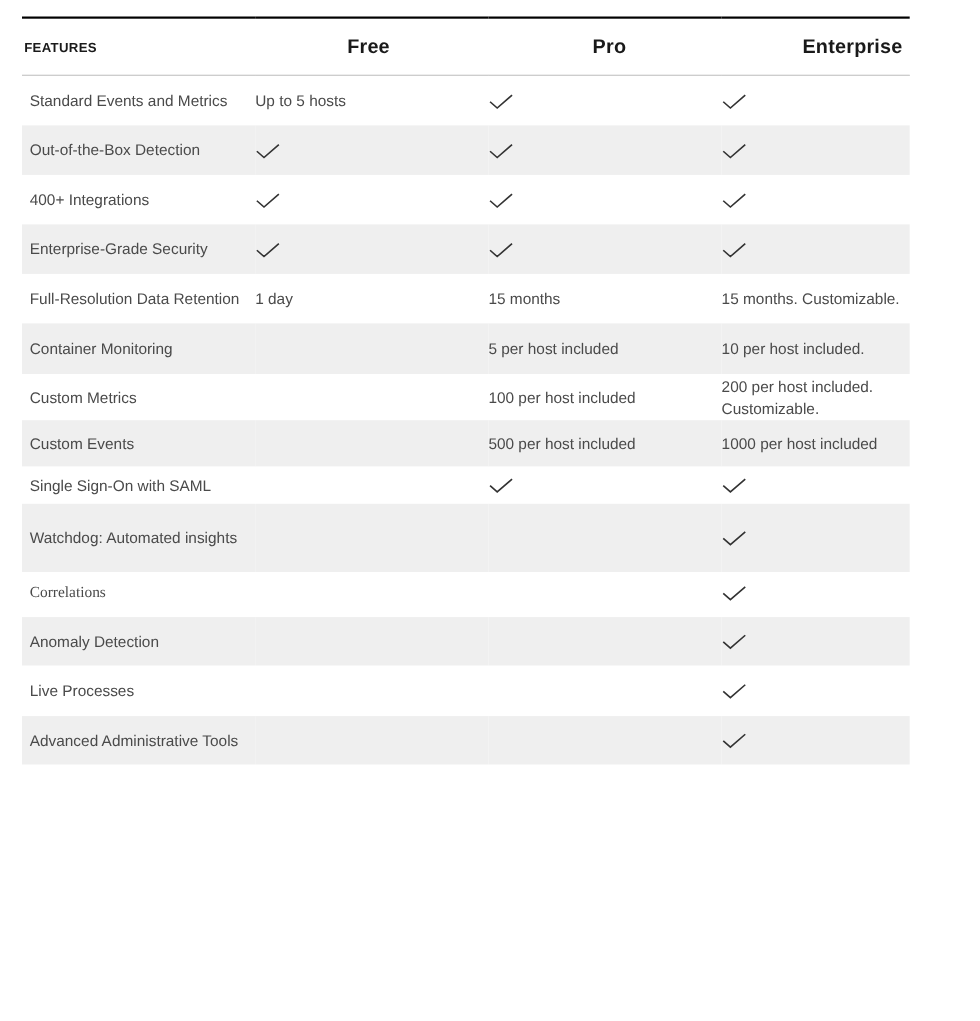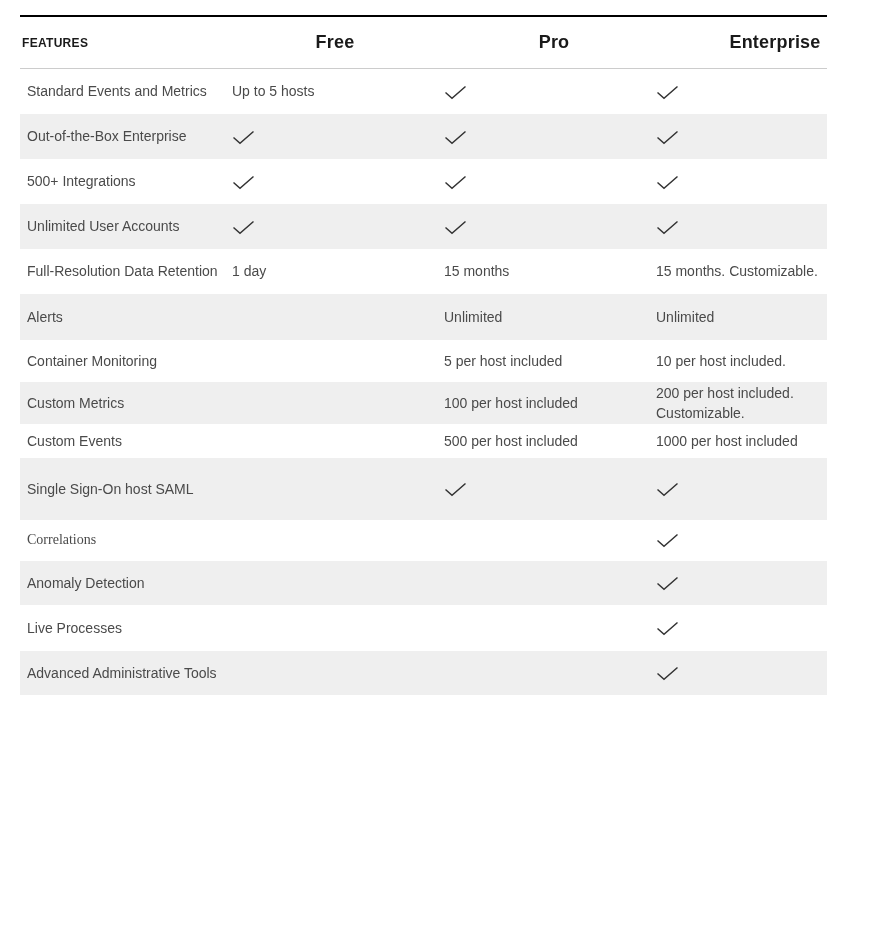--- a/index.html
+++ b/index.html
@@ -110,91 +110,85 @@
   </svg>
 </td>
     <td class="value-cell">
   <svg class="check" width="23" height="15" viewBox="0 0 23 15" aria-hidden="true">
     <path d="M1.5 7.5 L8 13.2 L21.5 1.5" fill="none" stroke="currentColor" stroke-width="1.5" stroke-linecap="butt" stroke-linejoin="miter"></path>
   </svg>
 </td>
   </tr>
 
   <tr>
-    <td class="feature-cell">Out-of-the-Box Enterprise</td>
-    <td class="value-cell">
-  <svg class="check" width="23" height="15" viewBox="0 0 23 15" aria-hidden="true">
-    <path d="M1.5 7.5 L8 13.2 L21.5 1.5" fill="none" stroke="currentColor" stroke-width="1.5" stroke-linecap="butt" stroke-linejoin="miter"></path>
-  </svg>
-</td>
-    <td class="value-cell">
-  <svg class="check" width="23" height="15" viewBox="0 0 23 15" aria-hidden="true">
-    <path d="M1.5 7.5 L8 13.2 L21.5 1.5" fill="none" stroke="currentColor" stroke-width="1.5" stroke-linecap="butt" stroke-linejoin="miter"></path>
-  </svg>
-</td>
-    <td class="value-cell">
-  <svg class="check" width="23" height="15" viewBox="0 0 23 15" aria-hidden="true">
-    <path d="M1.5 7.5 L8 13.2 L21.5 1.5" fill="none" stroke="currentColor" stroke-width="1.5" stroke-linecap="butt" stroke-linejoin="miter"></path>
-  </svg>
-</td>
-  </tr>
-
-  <tr>
-    <td class="feature-cell">500+ Integrations</td>
-    <td class="value-cell">
-  <svg class="check" width="23" height="15" viewBox="0 0 23 15" aria-hidden="true">
-    <path d="M1.5 7.5 L8 13.2 L21.5 1.5" fill="none" stroke="currentColor" stroke-width="1.5" stroke-linecap="butt" stroke-linejoin="miter"></path>
-  </svg>
-</td>
-    <td class="value-cell">
-  <svg class="check" width="23" height="15" viewBox="0 0 23 15" aria-hidden="true">
-    <path d="M1.5 7.5 L8 13.2 L21.5 1.5" fill="none" stroke="currentColor" stroke-width="1.5" stroke-linecap="butt" stroke-linejoin="miter"></path>
-  </svg>
-</td>
-    <td class="value-cell">
-  <svg class="check" width="23" height="15" viewBox="0 0 23 15" aria-hidden="true">
-    <path d="M1.5 7.5 L8 13.2 L21.5 1.5" fill="none" stroke="currentColor" stroke-width="1.5" stroke-linecap="butt" stroke-linejoin="miter"></path>
-  </svg>
-</td>
-  </tr>
-
-
-
-  <tr>
-    <td class="feature-cell">Unlimited User Accounts</td>
-    <td class="value-cell">
-  <svg class="check" width="23" height="15" viewBox="0 0 23 15" aria-hidden="true">
-    <path d="M1.5 7.5 L8 13.2 L21.5 1.5" fill="none" stroke="currentColor" stroke-width="1.5" stroke-linecap="butt" stroke-linejoin="miter"></path>
-  </svg>
-</td>
-    <td class="value-cell">
-  <svg class="check" width="23" height="15" viewBox="0 0 23 15" aria-hidden="true">
-    <path d="M1.5 7.5 L8 13.2 L21.5 1.5" fill="none" stroke="currentColor" stroke-width="1.5" stroke-linecap="butt" stroke-linejoin="miter"></path>
-  </svg>
-</td>
-    <td class="value-cell">
-  <svg class="check" width="23" height="15" viewBox="0 0 23 15" aria-hidden="true">
-    <path d="M1.5 7.5 L8 13.2 L21.5 1.5" fill="none" stroke="currentColor" stroke-width="1.5" stroke-linecap="butt" stroke-linejoin="miter"></path>
-  </svg>
-</td>
-  </tr>
+    <td class="feature-cell">Out-of-the-Box Detection</td>
+    <td class="value-cell">
+  <svg class="check" width="23" height="15" viewBox="0 0 23 15" aria-hidden="true">
+    <path d="M1.5 7.5 L8 13.2 L21.5 1.5" fill="none" stroke="currentColor" stroke-width="1.5" stroke-linecap="butt" stroke-linejoin="miter"></path>
+  </svg>
+</td>
+    <td class="value-cell">
+  <svg class="check" width="23" height="15" viewBox="0 0 23 15" aria-hidden="true">
+    <path d="M1.5 7.5 L8 13.2 L21.5 1.5" fill="none" stroke="currentColor" stroke-width="1.5" stroke-linecap="butt" stroke-linejoin="miter"></path>
+  </svg>
+</td>
+    <td class="value-cell">
+  <svg class="check" width="23" height="15" viewBox="0 0 23 15" aria-hidden="true">
+    <path d="M1.5 7.5 L8 13.2 L21.5 1.5" fill="none" stroke="currentColor" stroke-width="1.5" stroke-linecap="butt" stroke-linejoin="miter"></path>
+  </svg>
+</td>
+  </tr>
+
+  <tr>
+    <td class="feature-cell">400+ Integrations</td>
+    <td class="value-cell">
+  <svg class="check" width="23" height="15" viewBox="0 0 23 15" aria-hidden="true">
+    <path d="M1.5 7.5 L8 13.2 L21.5 1.5" fill="none" stroke="currentColor" stroke-width="1.5" stroke-linecap="butt" stroke-linejoin="miter"></path>
+  </svg>
+</td>
+    <td class="value-cell">
+  <svg class="check" width="23" height="15" viewBox="0 0 23 15" aria-hidden="true">
+    <path d="M1.5 7.5 L8 13.2 L21.5 1.5" fill="none" stroke="currentColor" stroke-width="1.5" stroke-linecap="butt" stroke-linejoin="miter"></path>
+  </svg>
+</td>
+    <td class="value-cell">
+  <svg class="check" width="23" height="15" viewBox="0 0 23 15" aria-hidden="true">
+    <path d="M1.5 7.5 L8 13.2 L21.5 1.5" fill="none" stroke="currentColor" stroke-width="1.5" stroke-linecap="butt" stroke-linejoin="miter"></path>
+  </svg>
+</td>
+  </tr>
+
+
+  <tr>
+    <td class="feature-cell">Enterprise-Grade Security</td>
+    <td class="value-cell">
+  <svg class="check" width="23" height="15" viewBox="0 0 23 15" aria-hidden="true">
+    <path d="M1.5 7.5 L8 13.2 L21.5 1.5" fill="none" stroke="currentColor" stroke-width="1.5" stroke-linecap="butt" stroke-linejoin="miter"></path>
+  </svg>
+</td>
+    <td class="value-cell">
+  <svg class="check" width="23" height="15" viewBox="0 0 23 15" aria-hidden="true">
+    <path d="M1.5 7.5 L8 13.2 L21.5 1.5" fill="none" stroke="currentColor" stroke-width="1.5" stroke-linecap="butt" stroke-linejoin="miter"></path>
+  </svg>
+</td>
+    <td class="value-cell">
+  <svg class="check" width="23" height="15" viewBox="0 0 23 15" aria-hidden="true">
+    <path d="M1.5 7.5 L8 13.2 L21.5 1.5" fill="none" stroke="currentColor" stroke-width="1.5" stroke-linecap="butt" stroke-linejoin="miter"></path>
+  </svg>
+</td>
+  </tr>
+
 
   <tr>
     <td class="feature-cell">Full-Resolution Data Retention</td>
     <td class="value-cell">1 day</td>
     <td class="value-cell">15 months</td>
     <td class="value-cell">15 months. Customizable.</td>
   </tr>
 
-  <tr>
-    <td class="feature-cell">Alerts</td>
-    <td class="value-cell"></td>
-    <td class="value-cell">Unlimited</td>
-    <td class="value-cell">Unlimited</td>
-  </tr>
 
   <tr>
     <td class="feature-cell">Container Monitoring</td>
     <td class="value-cell"></td>
     <td class="value-cell">5 per host included</td>
     <td class="value-cell">10 per host included.</td>
   </tr>
 
   <tr>
     <td class="feature-cell">Custom Metrics</td>
@@ -204,35 +198,45 @@
   </tr>
 
   <tr>
     <td class="feature-cell">Custom Events</td>
     <td class="value-cell"></td>
     <td class="value-cell">500 per host included</td>
     <td class="value-cell">1000 per host included</td>
   </tr>
 
   <tr>
-    <td class="feature-cell">Single Sign-On host SAML</td>
-    <td class="value-cell"></td>
-    <td class="value-cell">
-  <svg class="check" width="23" height="15" viewBox="0 0 23 15" aria-hidden="true">
-    <path d="M1.5 7.5 L8 13.2 L21.5 1.5" fill="none" stroke="currentColor" stroke-width="1.5" stroke-linecap="butt" stroke-linejoin="miter"></path>
-  </svg>
-</td>
-    <td class="value-cell">
-  <svg class="check" width="23" height="15" viewBox="0 0 23 15" aria-hidden="true">
-    <path d="M1.5 7.5 L8 13.2 L21.5 1.5" fill="none" stroke="currentColor" stroke-width="1.5" stroke-linecap="butt" stroke-linejoin="miter"></path>
-  </svg>
-</td>
-  </tr>
-
-
+    <td class="feature-cell">Single Sign-On with SAML</td>
+    <td class="value-cell"></td>
+    <td class="value-cell">
+  <svg class="check" width="23" height="15" viewBox="0 0 23 15" aria-hidden="true">
+    <path d="M1.5 7.5 L8 13.2 L21.5 1.5" fill="none" stroke="currentColor" stroke-width="1.5" stroke-linecap="butt" stroke-linejoin="miter"></path>
+  </svg>
+</td>
+    <td class="value-cell">
+  <svg class="check" width="23" height="15" viewBox="0 0 23 15" aria-hidden="true">
+    <path d="M1.5 7.5 L8 13.2 L21.5 1.5" fill="none" stroke="currentColor" stroke-width="1.5" stroke-linecap="butt" stroke-linejoin="miter"></path>
+  </svg>
+</td>
+  </tr>
+
+
+  <tr>
+    <td class="feature-cell">Watchdog: Automated insights</td>
+    <td class="value-cell"></td>
+    <td class="value-cell"></td>
+    <td class="value-cell">
+  <svg class="check" width="23" height="15" viewBox="0 0 23 15" aria-hidden="true">
+    <path d="M1.5 7.5 L8 13.2 L21.5 1.5" fill="none" stroke="currentColor" stroke-width="1.5" stroke-linecap="butt" stroke-linejoin="miter"></path>
+  </svg>
+</td>
+  </tr>
 
   <tr>
     <td class="feature-cell">Correlations</td>
     <td class="value-cell"></td>
     <td class="value-cell"></td>
     <td class="value-cell">
   <svg class="check" width="23" height="15" viewBox="0 0 23 15" aria-hidden="true">
     <path d="M1.5 7.5 L8 13.2 L21.5 1.5" fill="none" stroke="currentColor" stroke-width="1.5" stroke-linecap="butt" stroke-linejoin="miter"></path>
   </svg>
 </td>

